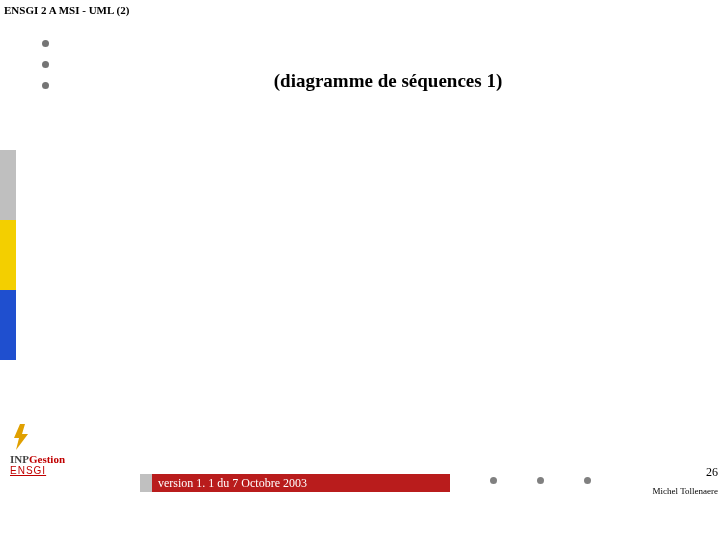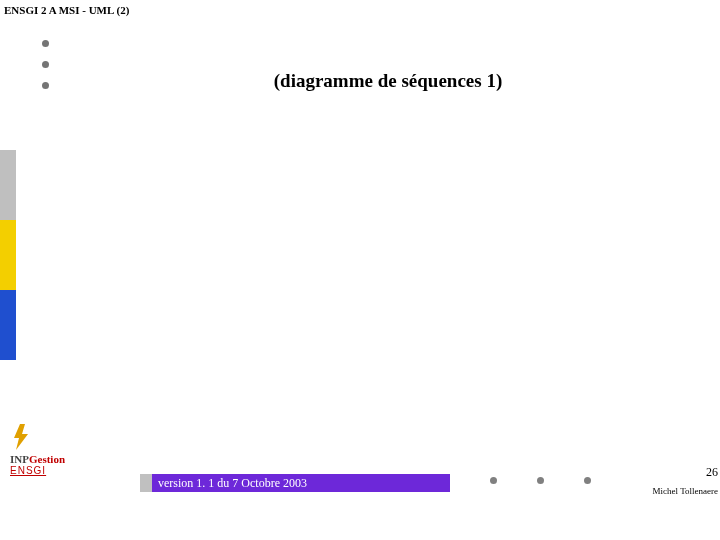--- a/index.html
+++ b/index.html
@@ -93,21 +93,21 @@
     letter-spacing: 1px;
     font-family: Arial, sans-serif;
     text-decoration: underline;
   }
   .footer-bar {
     position: absolute;
     bottom: 12px;
     left: 140px;
     width: 310px;
     height: 18px;
-    background: #6d28d9;
+    background: #b91c1c;
     border-left: 12px solid #c0c0c0;
     color: #ffffff;
     font-size: 12px;
     line-height: 18px;
     padding-left: 6px;
     font-family: "Times New Roman", Times, serif;
     box-sizing: border-box;
   }
   .dots-bottom {
     position: absolute;

